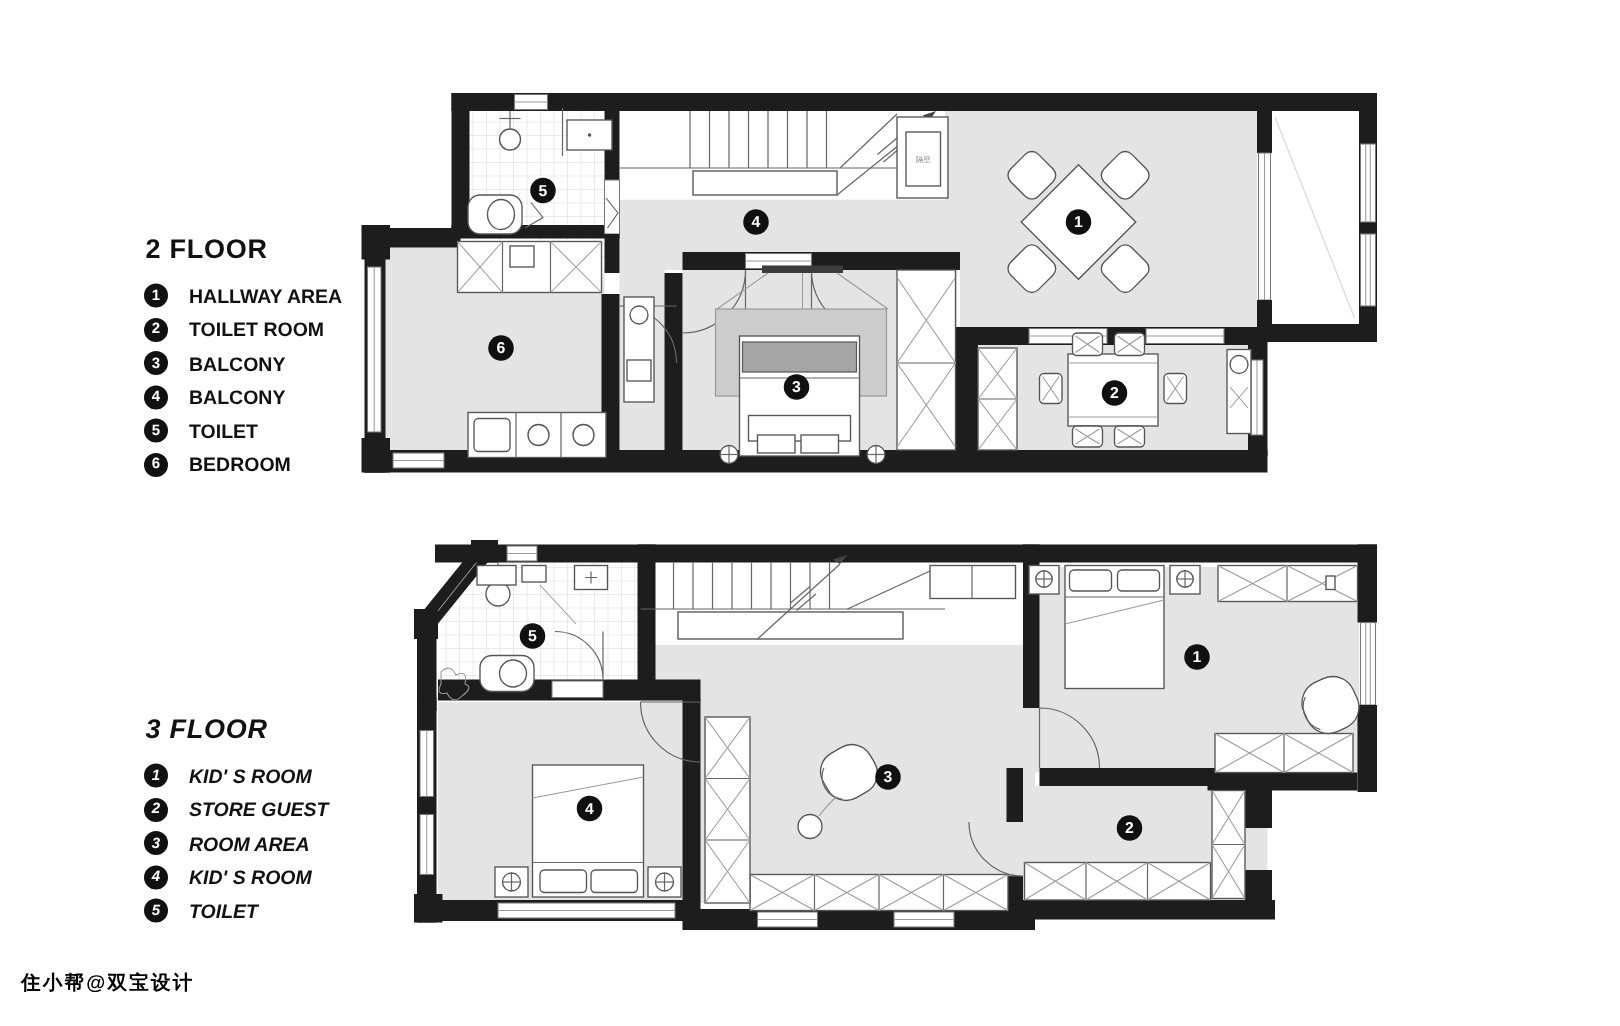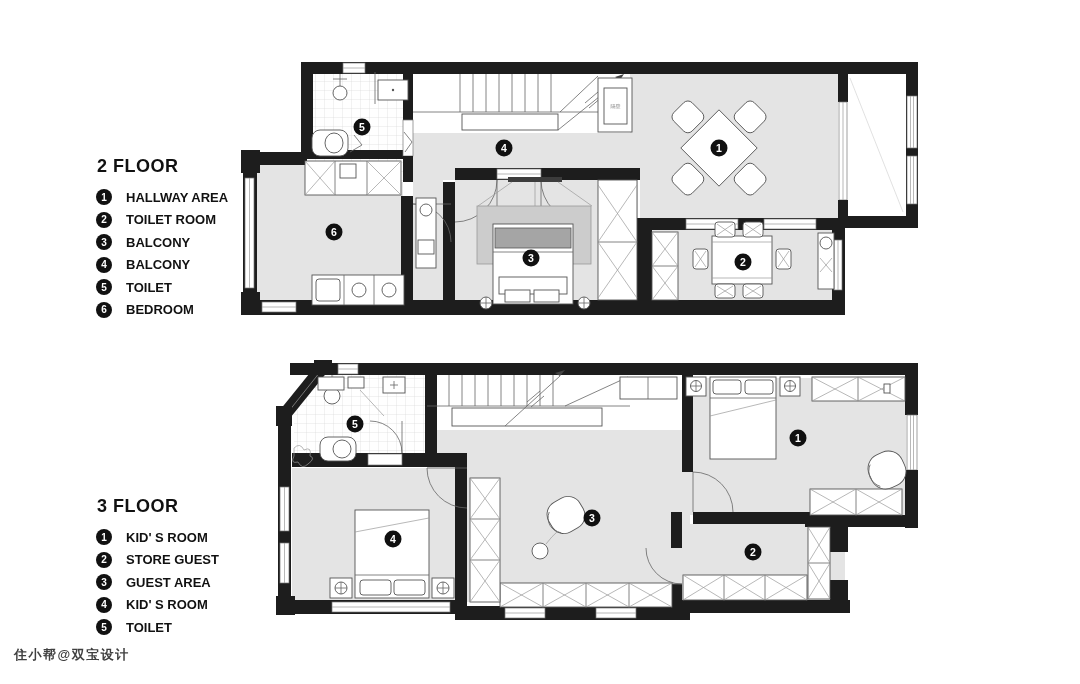--- a/index.html
+++ b/index.html
@@ -6,39 +6,39 @@
   .canvas{position:relative;width:1080px;height:684px;background:#fff;overflow:hidden;
           font-family:"Liberation Sans",sans-serif;}
   .legend{position:absolute;color:#111;}
   .legend h2{font-size:18px;font-weight:bold;margin:0 0 9px 1px;letter-spacing:.5px;}
   .legend ul{list-style:none;margin:0;padding:0;}
   .legend li{display:flex;align-items:center;height:22.5px;font-size:13px;font-weight:bold;}
   .badge{flex:0 0 16px;width:16px;height:16px;border-radius:50%;background:#111;color:#fff;
          font-size:10px;font-weight:bold;display:flex;align-items:center;justify-content:center;
          margin-right:14px;}
   #legend-2f{left:96px;top:156px;}
-  #legend-3f{left:96px;top:496px;}
+  #legend-3f{left:96px;top:476px;font-style:italic;}
   .plan{position:absolute;}
   #plan-2f{left:240px;top:56px;}
   #plan-3f{left:272px;top:356px;}
   .w{fill:#1d1d1d;}
   .fl{fill:#e4e4e4;}
   .rug{fill:#cccccc;stroke:#9a9a9a;stroke-width:.8;}
   .s{fill:#fff;stroke:#555;stroke-width:.9;}
   .ln{stroke:#666;stroke-width:.8;fill:none;}
   .xl{stroke:#9a9a9a;stroke-width:.7;fill:none;}
   .win{fill:#fff;stroke:#777;stroke-width:.7;}
   .faint{stroke:#d9d9d9;stroke-width:.8;fill:none;}
   .dark{fill:#3c3c3c;}
   .head{fill:#a5a5a5;stroke:#555;stroke-width:.8;}
   .marker-dot{fill:#101010;}
   .marker-num{fill:#fff;font:bold 10.5px "Liberation Sans",sans-serif;text-anchor:middle;}
   .tinytext{fill:#8a8a8a;font:5px "Liberation Sans",sans-serif;text-anchor:middle;}
   .watermark{position:absolute;left:14px;top:646px;font-size:13px;font-weight:bold;
-             color:#404040;letter-spacing:1.5px;}
+             color:#000000;letter-spacing:1.5px;}
 </style>
 </head>
 <body>
 
 <div class="canvas">
 
   <div class="legend" id="legend-2f">
     <h2>2 FLOOR</h2>
     <ul>
       <li>
@@ -74,21 +74,21 @@
       <li>
           <span class="badge">1</span>
           <span>KID' S ROOM</span>
         </li>
       <li>
           <span class="badge">2</span>
           <span>STORE GUEST</span>
         </li>
       <li>
           <span class="badge">3</span>
-          <span>GUEST AREA</span>
+          <span>ROOM AREA</span>
         </li>
       <li>
           <span class="badge">4</span>
           <span>KID' S ROOM</span>
         </li>
       <li>
           <span class="badge">5</span>
           <span>TOILET</span>
         </li>
     </ul>

